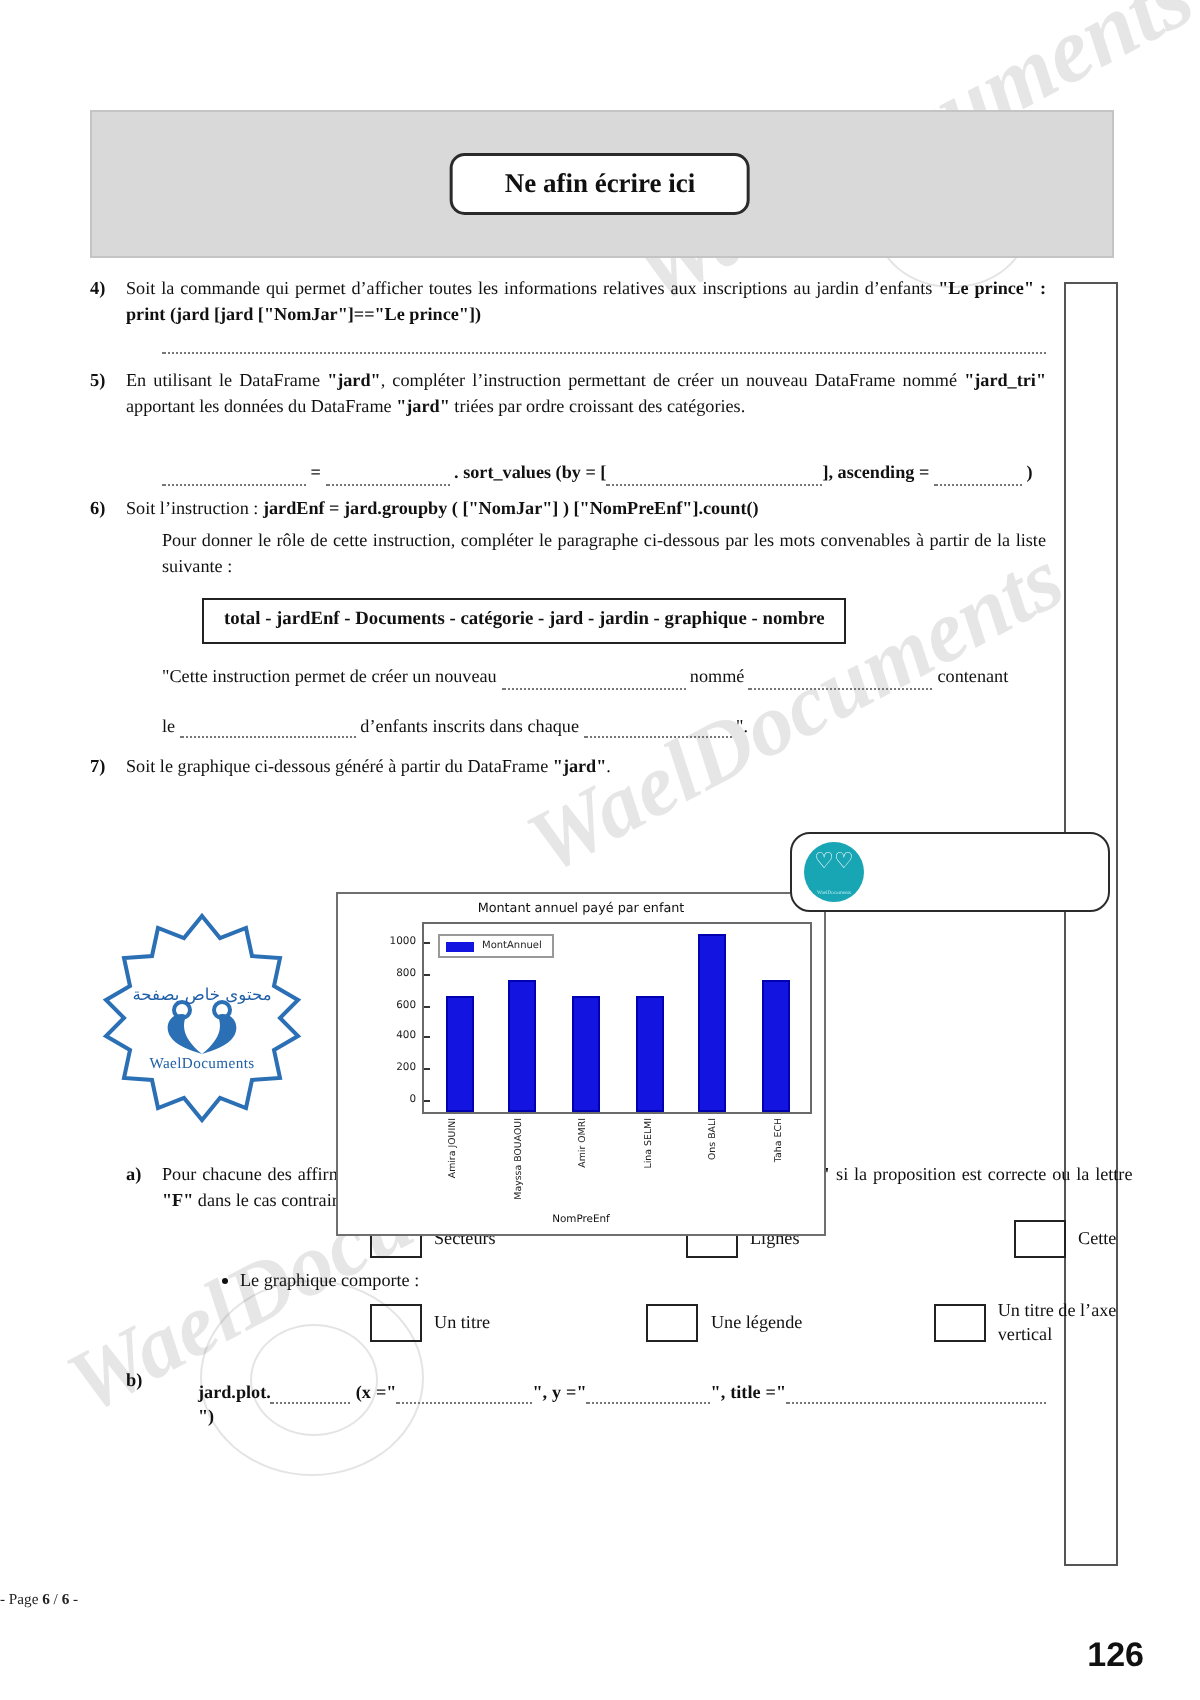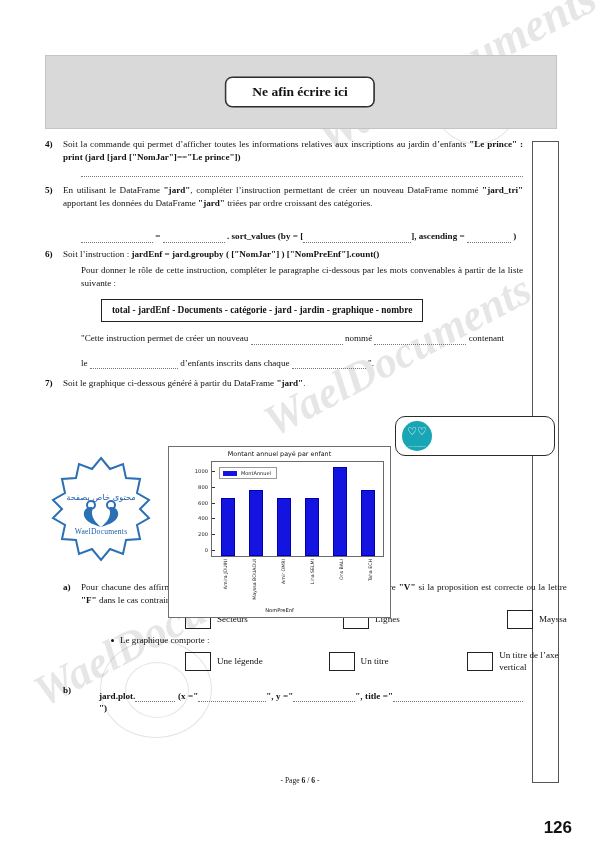--- a/index.html
+++ b/index.html
@@ -58,21 +58,21 @@
     margin:6px 0 6px 38px;
     border:1px solid #222;
     padding:4px 10px;
     display:inline-block;
     font-weight:bold;font-size:9.4px;
     text-align:center;
   }
 
   
   .chart-wrap{
-    position:absolute;left:168px;top:446px;width:223px;height:172px;
+    position:absolute;left:168px;top:446px;width:245px;height:172px;
     border:1px solid #6f6f6f;background:#fff;
     box-sizing:border-box;
   }
   .chart-title{
     position:absolute;left:0;right:0;top:3px;text-align:center;
     font-family:"DejaVu Sans",sans-serif;font-size:6.4px;color:#111;
   }
   .plot{
     position:absolute;left:42px;top:14px;right:6px;bottom:60px;
     border:1px solid #4a4a4a;border-right:none;border-top:none;
@@ -129,21 +129,21 @@
   
   .bullets{margin-left:30px;}
   .bullet-line{display:flex;align-items:center;margin:3px 0 2px 0;}
   .dot{width:3px;height:3px;border-radius:50%;background:#111;margin-right:6px;}
   .cbrow{display:flex;margin:2px 0 5px 26px;align-items:center;}
   .cbcell{display:flex;align-items:center;margin-left:48px;}
   .cbox{width:24px;height:17px;border:1px solid #222;margin-right:6px;flex:0 0 24px;}
 
   
   .footer{
-    position:absolute;left:0;right:0;top:776px;text-align:center;
+    position:absolute;left:0;right:0;top:795px;
     font-size:7.6px;color:#222;
   }
   .pagenum{
     position:absolute;right:28px;top:818px;
     font-family:"Liberation Sans",sans-serif;
     font-size:17px;font-weight:bold;color:#111;
   }
 
   
   .wm{
@@ -308,36 +308,36 @@
             <span class="cbcell" style="width:110px">
               <span class="cbox"></span>
               <span>Secteurs</span>
             </span>
             <span class="cbcell" style="width:116px">
               <span class="cbox"></span>
               <span>Lignes</span>
             </span>
             <span class="cbcell">
               <span class="cbox"></span>
-              <span>Mayssa</span>
+              <span>Cette</span>
             </span>
           </div>
 
           <div class="bullet-line">
             <span class="dot"></span>
             <span>Le graphique comporte :</span>
           </div>
           <div class="cbrow">
+            <span class="cbcell" style="width:110px">
+              <span class="cbox"></span>
+              <span>Un titre</span>
+            </span>
             <span class="cbcell" style="width:116px">
               <span class="cbox"></span>
               <span>Une légende</span>
-            </span>
-            <span class="cbcell" style="width:110px">
-              <span class="cbox"></span>
-              <span>Un titre</span>
             </span>
             <span class="cbcell">
               <span class="cbox"></span>
               <span>Un titre de l’axe vertical</span>
             </span>
           </div>
         </div>
       </div>
     </div>
 

